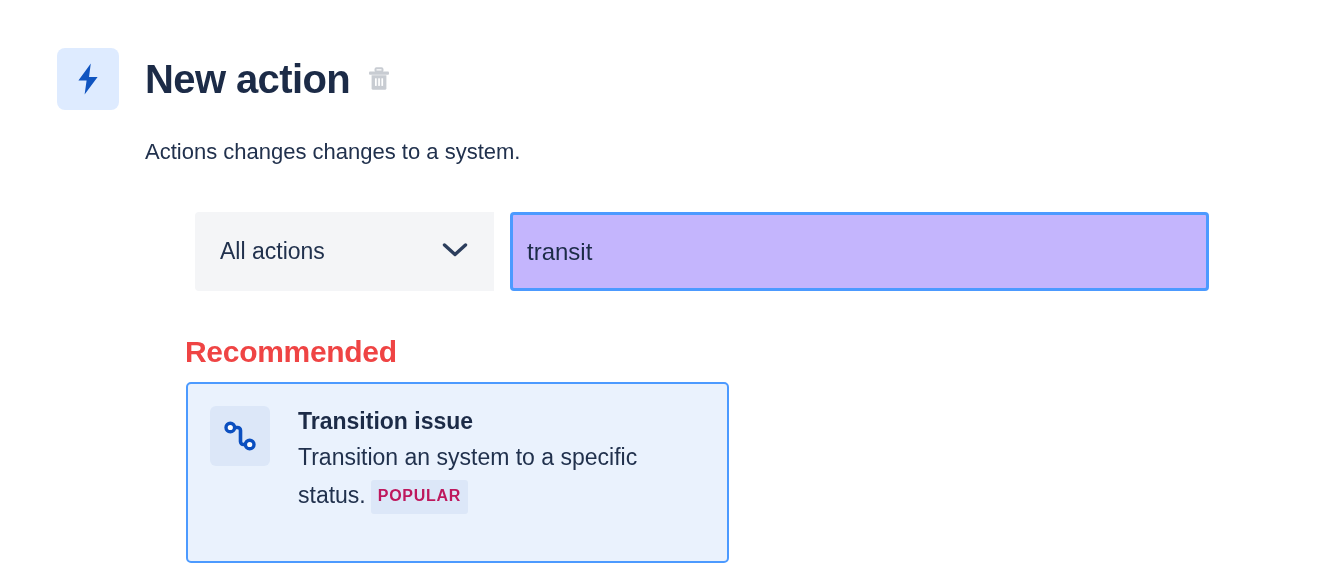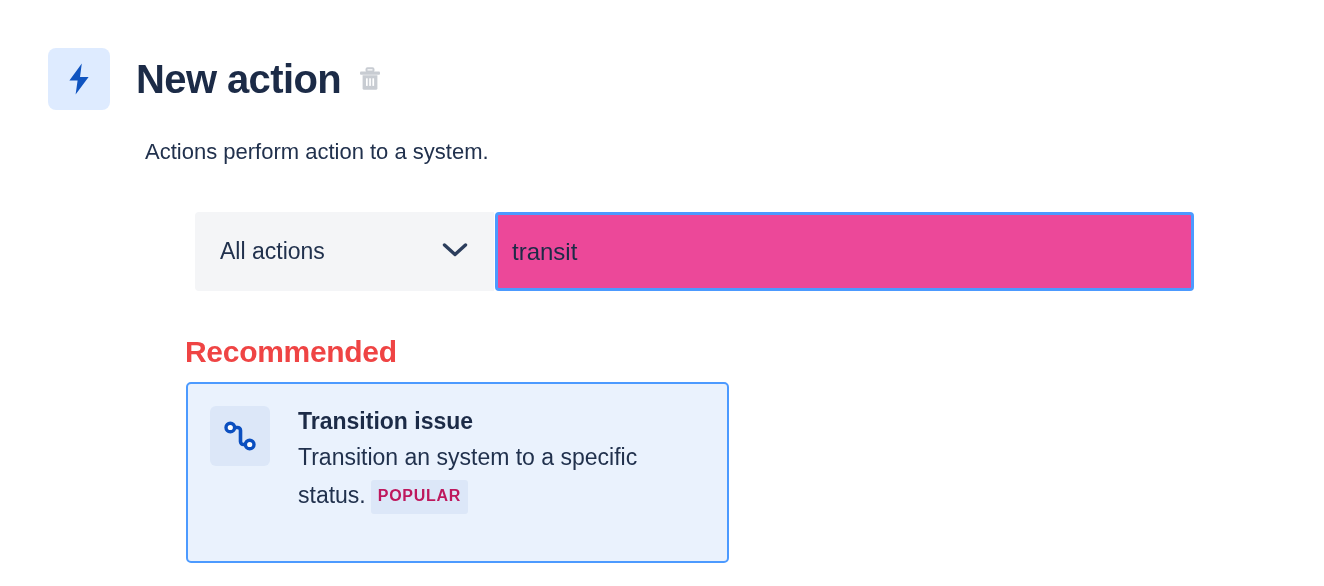--- a/index.html
+++ b/index.html
@@ -13,21 +13,21 @@
     height: 586px;
     position: relative;
     overflow: hidden;
     font-family: "Liberation Sans", sans-serif;
     -webkit-font-smoothing: antialiased;
   }
 
   
   .header-row {
     position: absolute;
-    left: 48px;
+    left: 57px;
     top: 48px;
     display: flex;
     align-items: center;
   }
   .action-badge {
     width: 62px;
     height: 62px;
     border-radius: 8px;
     background: #DEEBFF;
     display: flex;
@@ -102,25 +102,25 @@
     color: #21314D;
     white-space: nowrap;
   }
   .chevron { display: block; flex: 0 0 auto; }
 
   .search-input-wrap {
     width: 699px;
     box-sizing: border-box;
     border: 3px solid #4C9AFF;
     border-radius: 4px;
-    background: #ec4899;
+    background: #c4b5fd;
     display: flex;
     align-items: center;
     padding: 0 14px;
-    margin-left: 1px;
+    margin-left: 16px;
   }
   .search-input {
     border: 0;
     outline: none;
     background: transparent;
     font-family: inherit;
     font-size: 24px;
     color: #1C2B47;
     width: 100%;
     padding: 0;
@@ -218,21 +218,21 @@
         <rect x="1" y="4.6" width="20" height="3.1" rx="1" fill="#C8CCD2"></rect>
         <path d="M3.6 8.2 H18.4 V21.2 a1.6 1.6 0 0 1 -1.6 1.6 H5.2 a1.6 1.6 0 0 1 -1.6 -1.6 Z" fill="#C8CCD2"></path>
         <rect x="7.0" y="11.3" width="1.7" height="7.6" fill="#FFFFFF"></rect>
         <rect x="10.2" y="11.3" width="1.7" height="7.6" fill="#FFFFFF"></rect>
         <rect x="13.4" y="11.3" width="1.7" height="7.6" fill="#FFFFFF"></rect>
       </svg>
     </button>
   </div>
 </div>
 
-<div class="subtitle">Actions perform action to a system.</div>
+<div class="subtitle">Actions changes changes to a system.</div>
 
 <div class="search-row">
 
   <div class="filter-select">
     <span class="filter-select-label">All actions</span>
     <span class="chevron">
       <svg width="26" height="16" viewBox="0 0 26 16" fill="none" aria-hidden="true">
         <path d="M2.5 3 L13 12.5 L23.5 3" stroke="#2C3E5D" stroke-width="3.4" stroke-linecap="round" stroke-linejoin="round"></path>
       </svg>
     </span>

